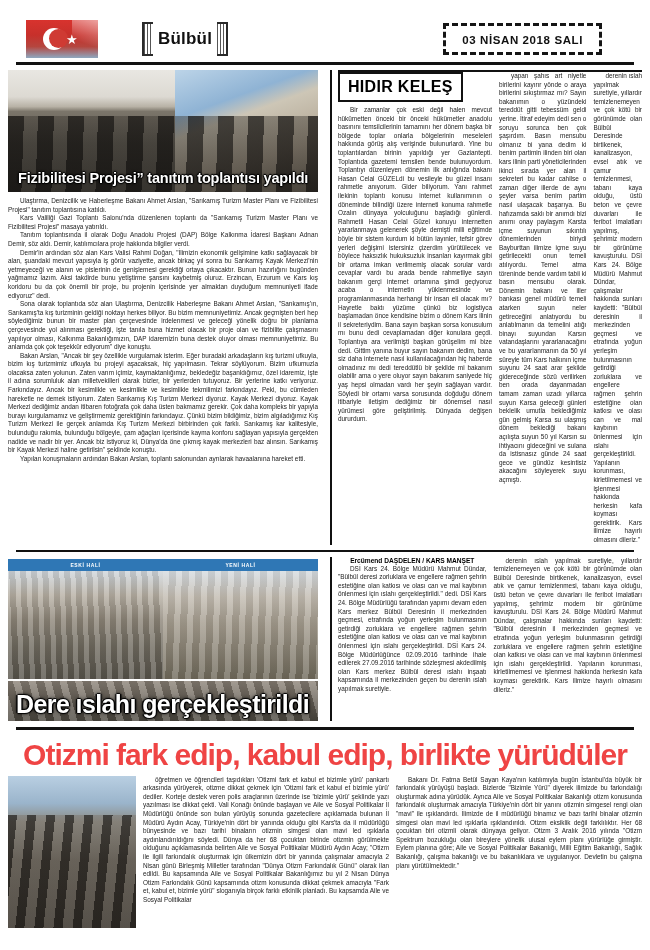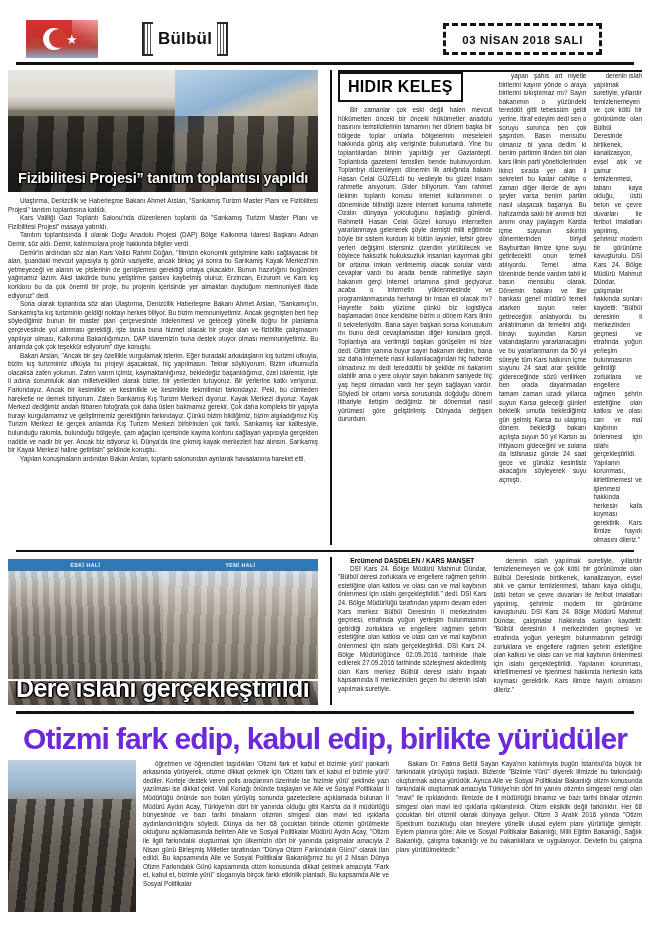--- a/index.html
+++ b/index.html
@@ -190,42 +190,42 @@
     background:
       linear-gradient(180deg,#d5dbe0 0%, #c2bbb0 24%, #a39b8d 48%, #8a8375 72%, #6e6859 100%);
   }
   .ba-half.new:after {
     content:""; position:absolute; inset:0;
     background: repeating-linear-gradient(92deg, rgba(255,255,255,.3) 0 6px, rgba(0,0,0,.1) 6px 13px);
     opacity:.65;
   }
 
   .dere-hl-wrap {
-    position: relative; width: 100%; height: 24px; overflow: hidden;
+    position: relative; width: 100%; height: 40px; overflow: hidden;
     margin-top: 2px;
     background: linear-gradient(180deg,#8e857a 0%, #6b645a 50%, #4e4a42 100%);
   }
   .dere-hl-wrap:before {
     content:""; position:absolute; inset:0;
     background: repeating-linear-gradient(75deg, rgba(255,255,255,.18) 0 7px, rgba(0,0,0,.16) 7px 15px);
   }
   .dere-hl {
     position: absolute; left: 8px; bottom: 2px;
     font-weight: bold; font-size: 25px; letter-spacing: -.6px;
     color: #fff;
     text-shadow: -1.4px 0 1px #000, 0 -1.4px 1px #000, 1.4px 0 1px #000, 0 1.4px 1px #000, 0 0 4px #000;
   }
   .mid-kicker { font-weight: bold; font-size: 6.6px; text-align: center; margin-bottom: 1px; }
 
   .rule-bottom { border-top: 3px solid #111; margin: 6px 8px 0 8px; }
 
   
   .otizm-hl {
     font-weight: bold; font-size: 30px; line-height: 34px;
-    letter-spacing: -1px; text-align: center; color: #6d28d9;
+    letter-spacing: -1px; text-align: center; color: #ef4444;
     margin: 8px 0 2px 0;
   }
   .bot-sec { display: flex; margin-top: 4px; gap: 7px; }
   .bot-photo {
     width: 128px; flex: 0 0 auto; height: 152px;
     position: relative; overflow: hidden;
     background: linear-gradient(180deg,#b9cfe2 0%, #9ab4cb 18%, #8e8d86 30%, #5d5a52 55%, #3f3d38 100%);
   }
   .bot-photo:after {
     content:""; position:absolute; left:0; bottom:0; width:100%; height:74%;

